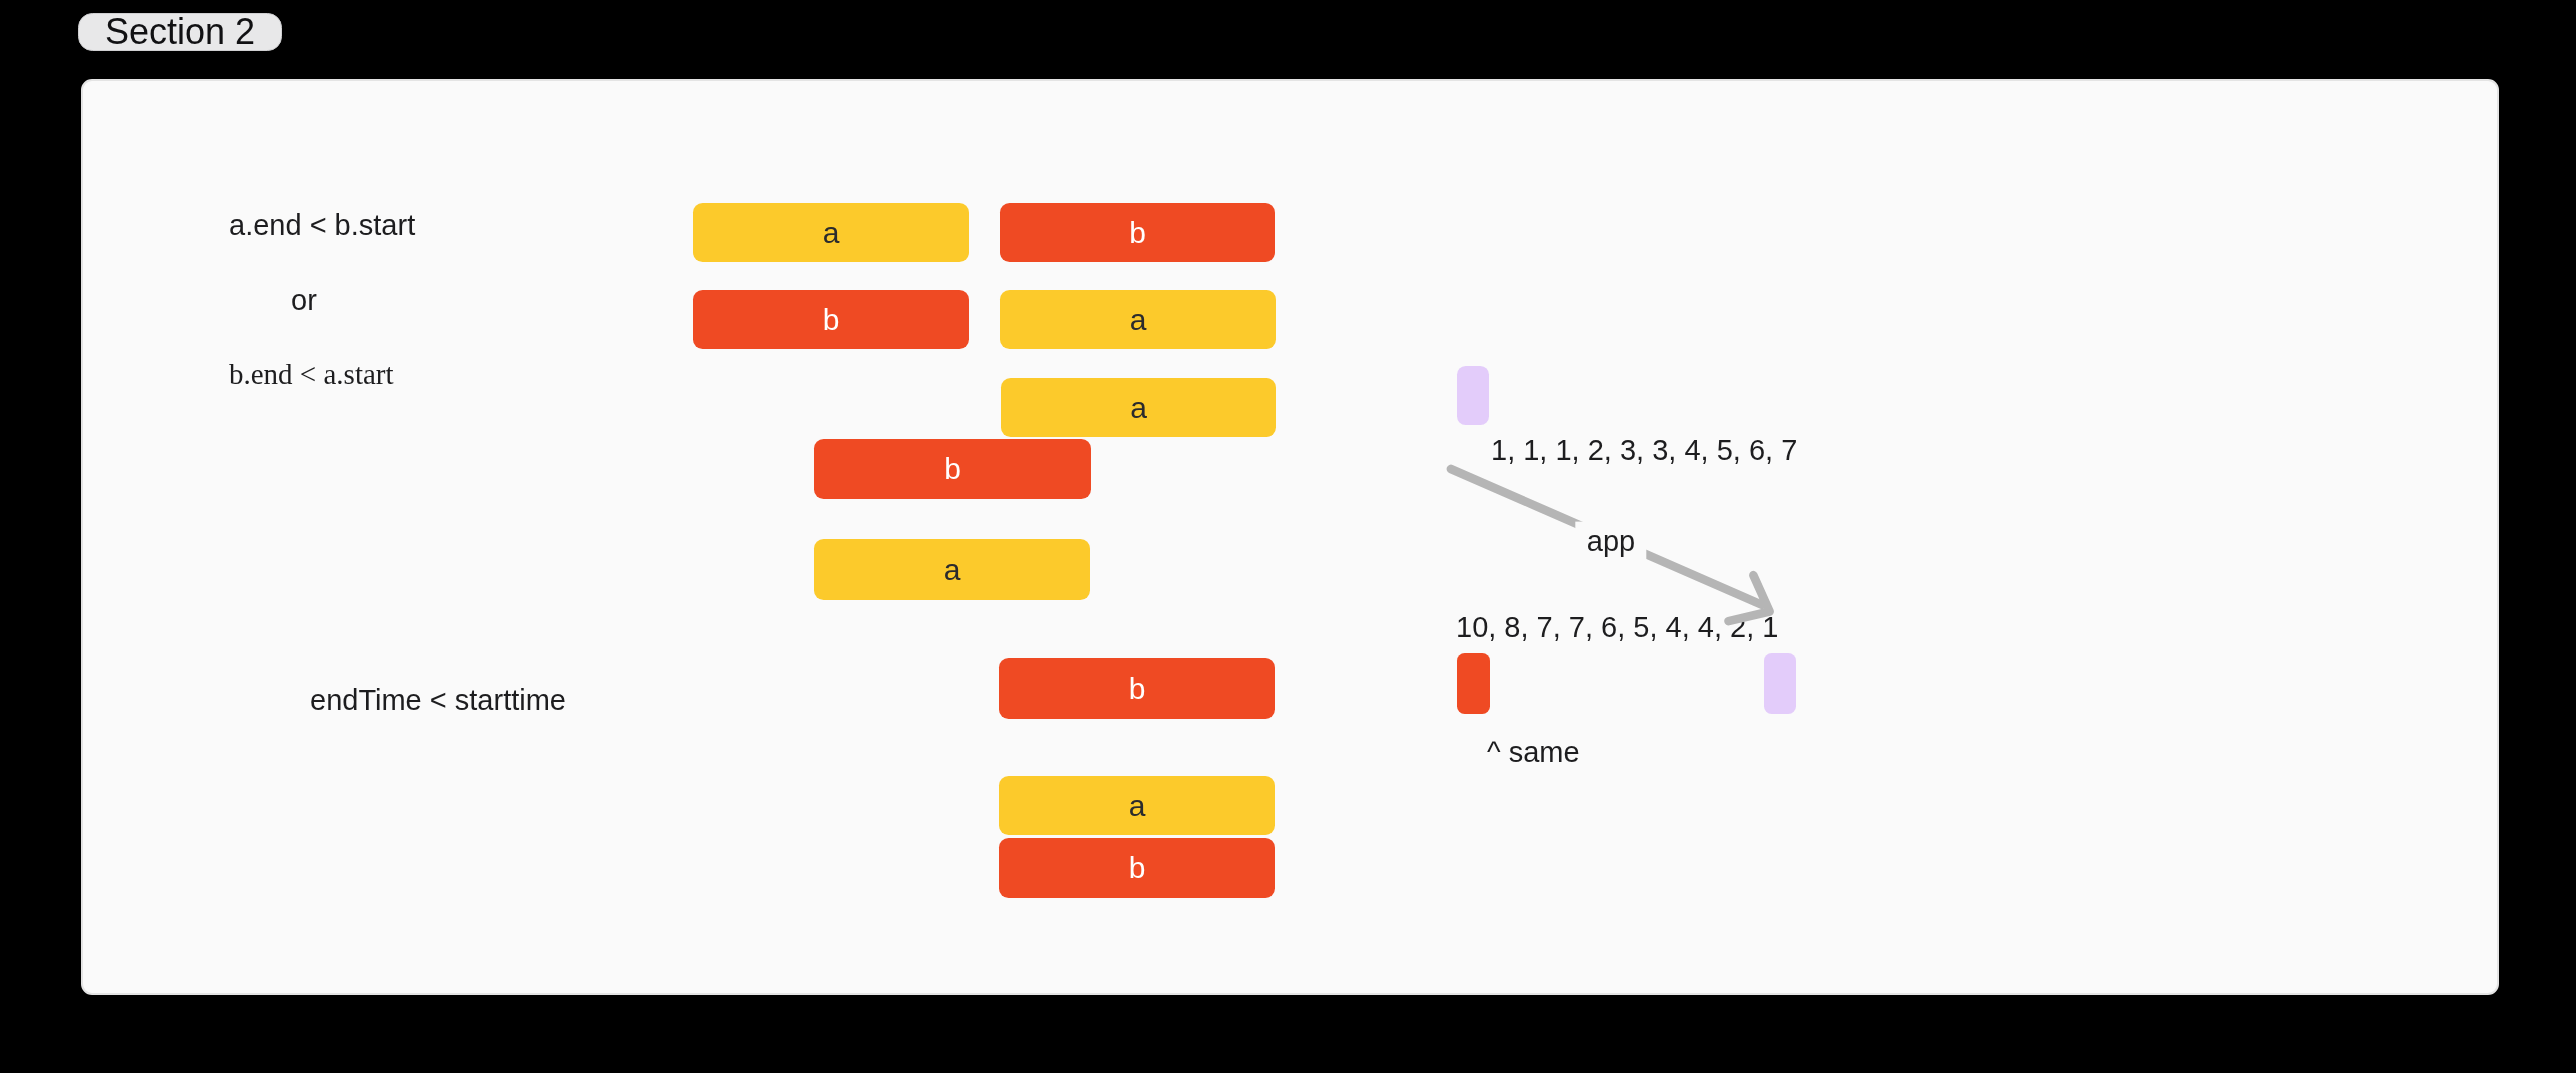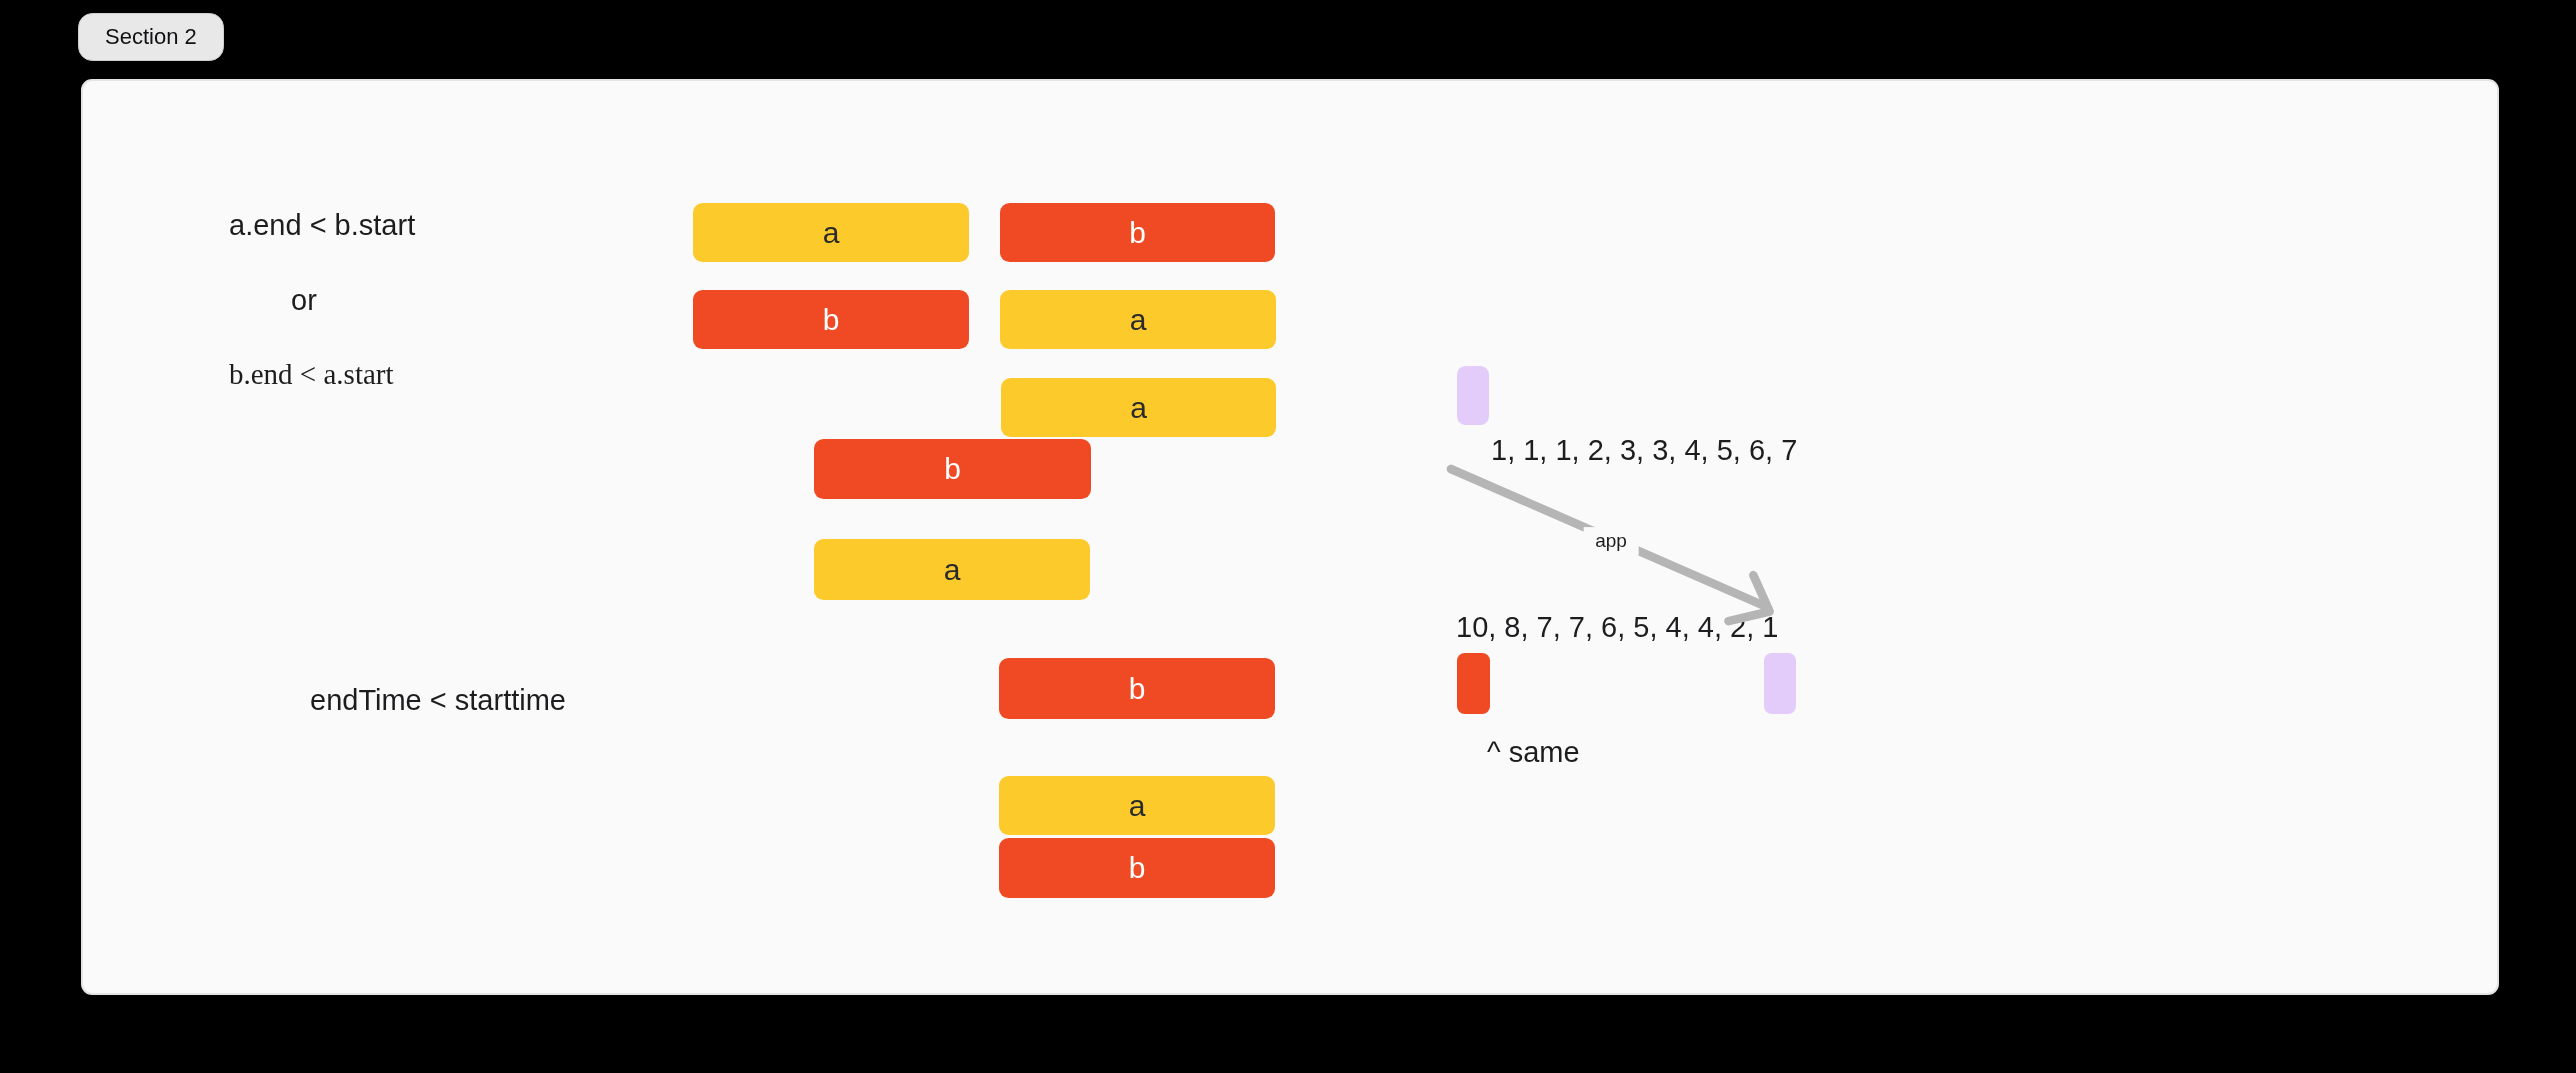--- a/index.html
+++ b/index.html
@@ -5,27 +5,27 @@
   * { margin: 0; padding: 0; box-sizing: border-box; }
   html, body { width: 2576px; height: 1073px; overflow: hidden; }
   body {
     background: var(--page-bg, #000);
     font-family: "Liberation Sans", sans-serif;
     position: relative;
   }
   .section-pill {
     position: absolute;
     left: 78px; top: 13.4px;
-    height: 48px;
+    height: 38px;
     padding: 0 26px;
     display: flex; align-items: center;
     background: #e8e8e9;
     border: 1.9px solid #cfcfd1;
     border-radius: 14.4px;
-    font-size: 22px;
+    font-size: 36px;
     font-weight: 500;
     color: #111113;
     z-index: 3;
     white-space: nowrap;
   }
   .canvas {
     position: absolute;
     left: 81px; top: 79px;
     width: 2418px; height: 916px;
     background: var(--canvas-bg, #fafafa);
@@ -68,21 +68,21 @@
     width: 383px; height: 201px;
     z-index: 1;
     overflow: visible;
   }
   .app-label {
     position: absolute;
     left: 1528px; top: 460px;
     transform: translate(-50%, -50%);
     background: var(--canvas-bg, #fafafa);
     padding: 2.9px 11.5px;
-    font-size: 19px;
+    font-size: 29px;
     color: var(--text, #1d1d1f);
     z-index: 2;
     white-space: nowrap;
   }
 </style>
 </head>
 <body>
 
 <div class="section-pill">Section 2</div>
 

